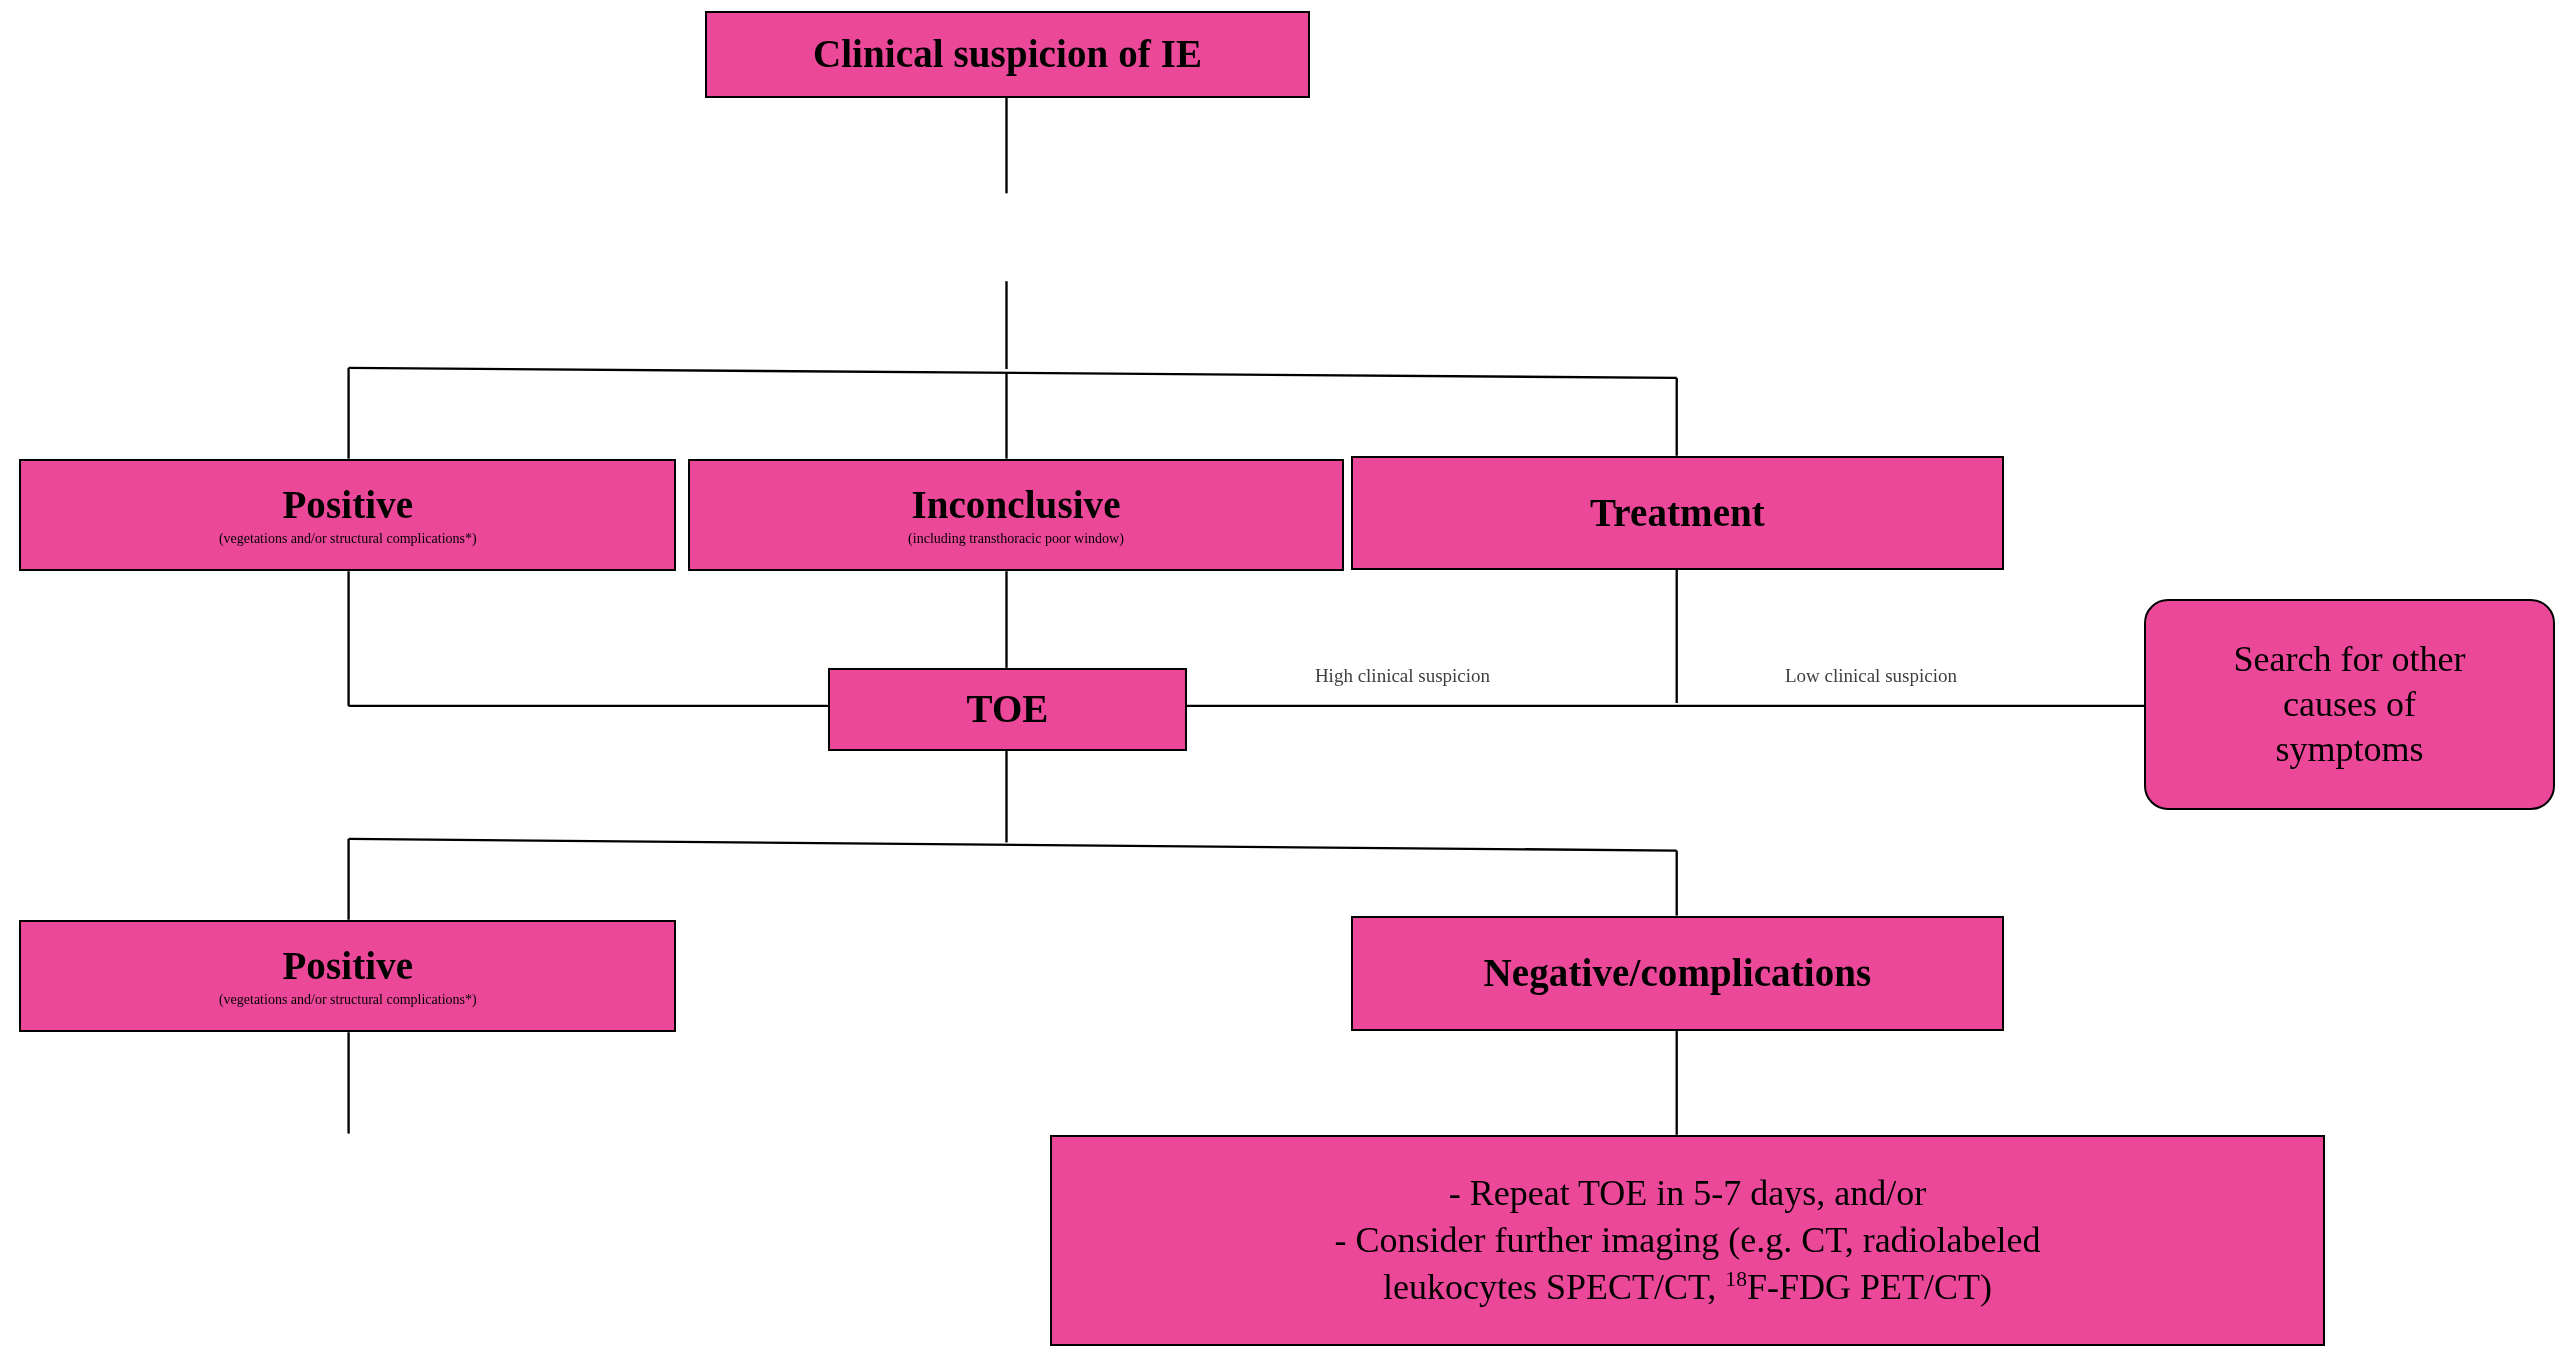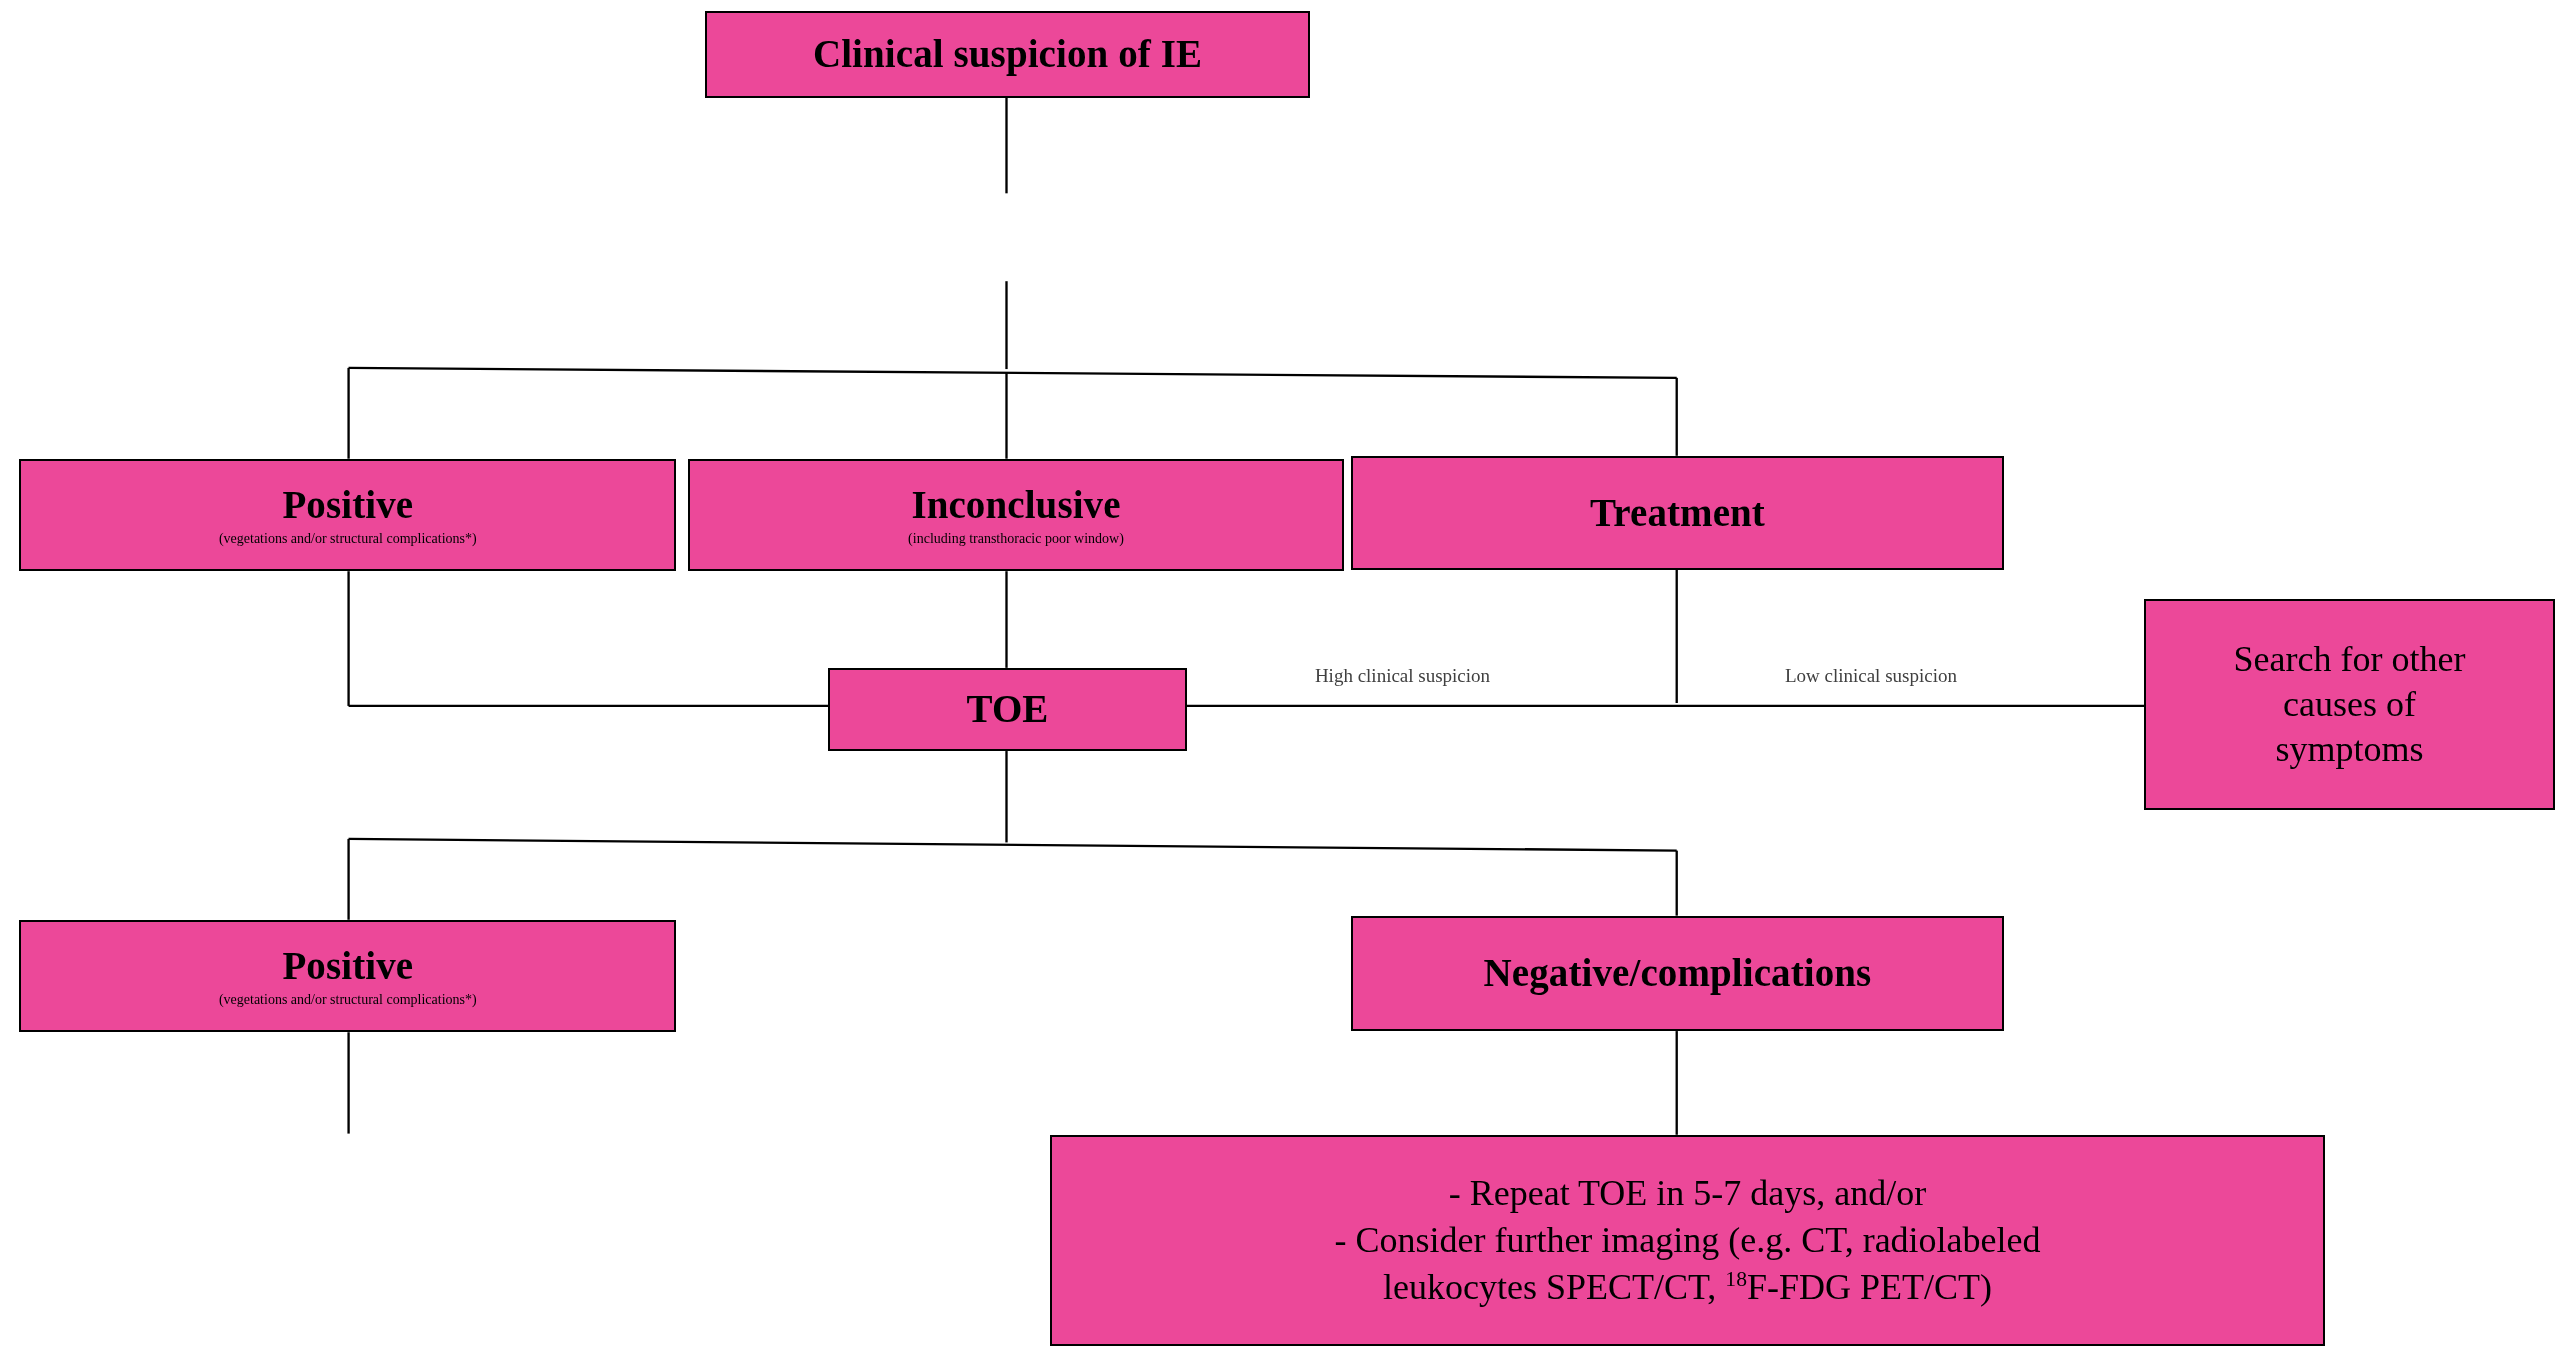--- a/index.html
+++ b/index.html
@@ -147,21 +147,21 @@
     <span class="title">TOE</span>
   </div>
 
   <div class="edge-label" style="left:1309px; top:665px;">
     <span>High clinical suspicion</span>
   </div>
   <div class="edge-label" style="left:1779px; top:665px;">
     <span>Low clinical suspicion</span>
   </div>
 
-  <div class="node thin" style="left:2144px; top:599px; width:411px; height:211px;">
+  <div class="node thin" style="left:2144px; top:599px; width:411px; height:211px;border-radius:24px;">
     <div class="plain">
       <div>Search for other</div>
       <div>causes of</div>
       <div>symptoms</div>
     </div>
   </div>
 
   <div class="node" style="left:19.3px; top:920px; width:657px; height:112px;">
     <span class="title">Positive</span>
     <span class="subtitle">(vegetations and/or structural complications*)</span>

